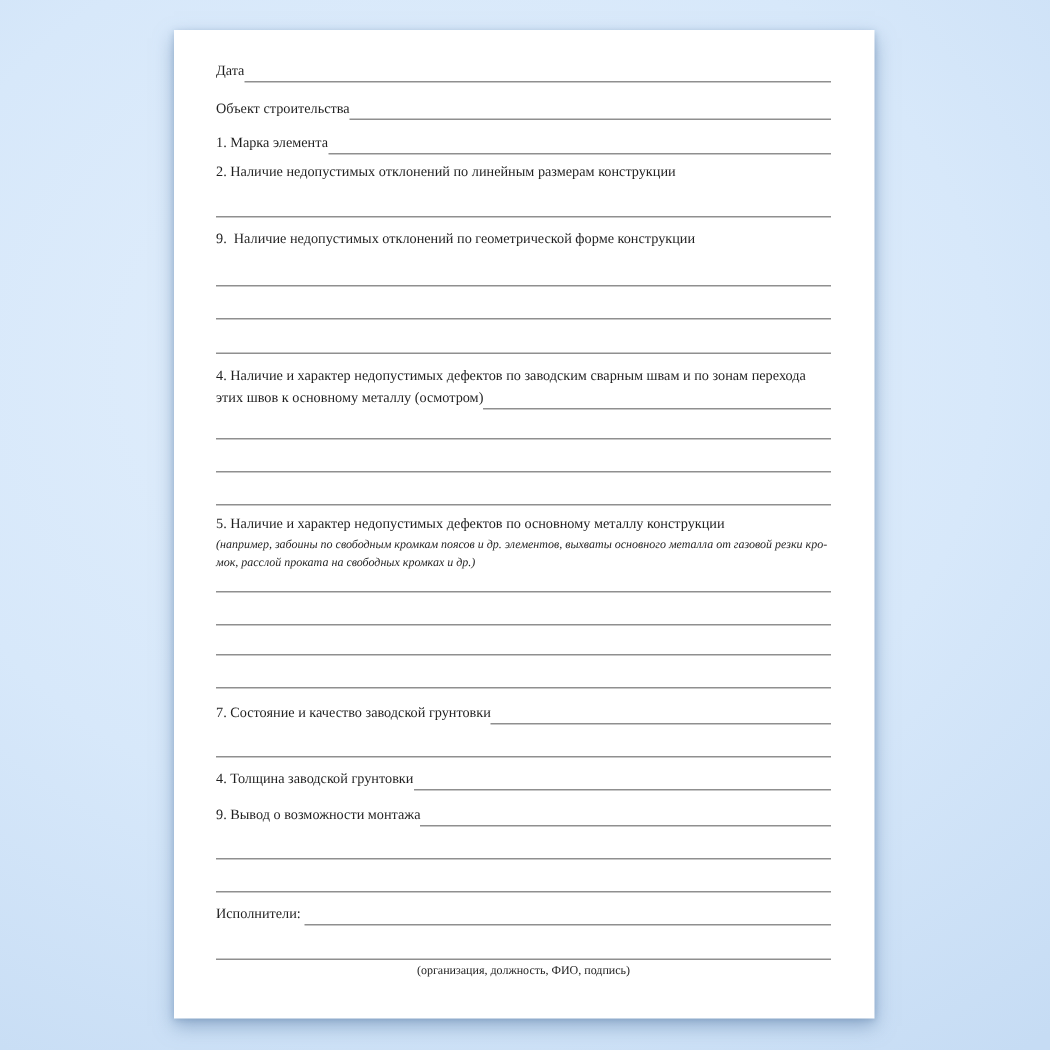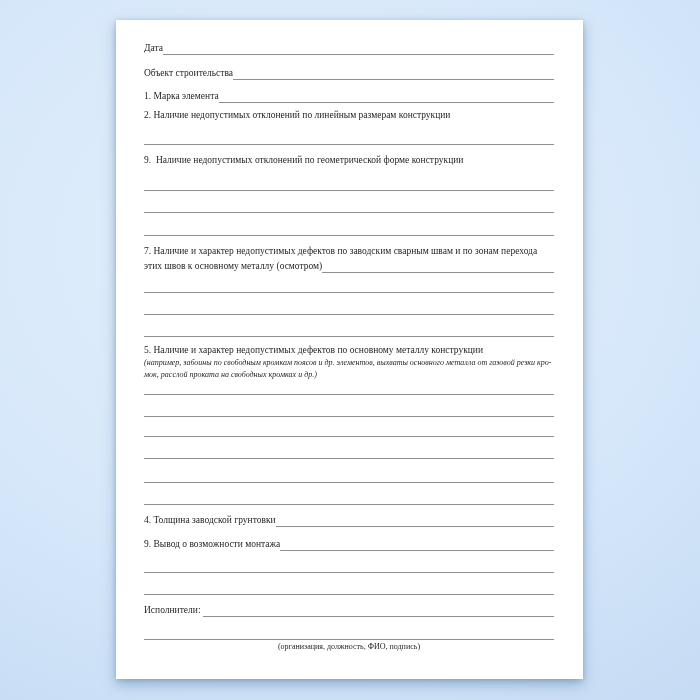--- a/index.html
+++ b/index.html
@@ -67,21 +67,21 @@
   <div class="row" style="top:89px">2. Наличие недопустимых отклонений по линейным размерам конструкции</div>
 
   <div class="rule" style="top:124px"></div>
 
   <div class="row" style="top:134px">9.  Наличие недопустимых отклонений по геометрической форме конструкции</div>
 
   <div class="rule" style="top:170px"></div>
   <div class="rule" style="top:192px"></div>
   <div class="rule" style="top:215px"></div>
 
-  <div class="row" style="top:225px">7. Наличие и характер недопустимых дефектов по заводским сварным швам и по зонам перехода</div>
+  <div class="row" style="top:225px">4. Наличие и характер недопустимых дефектов по заводским сварным швам и по зонам перехода</div>
   <div class="row field" style="top:240px">
     <span class="lbl">этих швов к основному металлу (осмотром)</span>
     <span class="fill"></span>
   </div>
 
   <div class="rule" style="top:272px"></div>
   <div class="rule" style="top:294px"></div>
   <div class="rule" style="top:316px"></div>
 
   <div class="row" style="top:324px">5. Наличие и характер недопустимых дефектов по основному металлу конструкции</div>
@@ -90,20 +90,21 @@
 
   <div class="rule" style="top:374px"></div>
   <div class="rule" style="top:396px"></div>
   <div class="rule" style="top:416px"></div>
 
   <div class="row field" style="top:426px">
     <span class="fill"></span>
   </div>
 
   <div class="row field" style="top:450px">
+    <span class="lbl">7. Состояние и качество заводской грунтовки</span>
     <span class="fill"></span>
   </div>
 
   <div class="rule" style="top:484px"></div>
 
   <div class="row field" style="top:494px">
     <span class="lbl">4. Толщина заводской грунтовки</span>
     <span class="fill"></span>
   </div>
 

